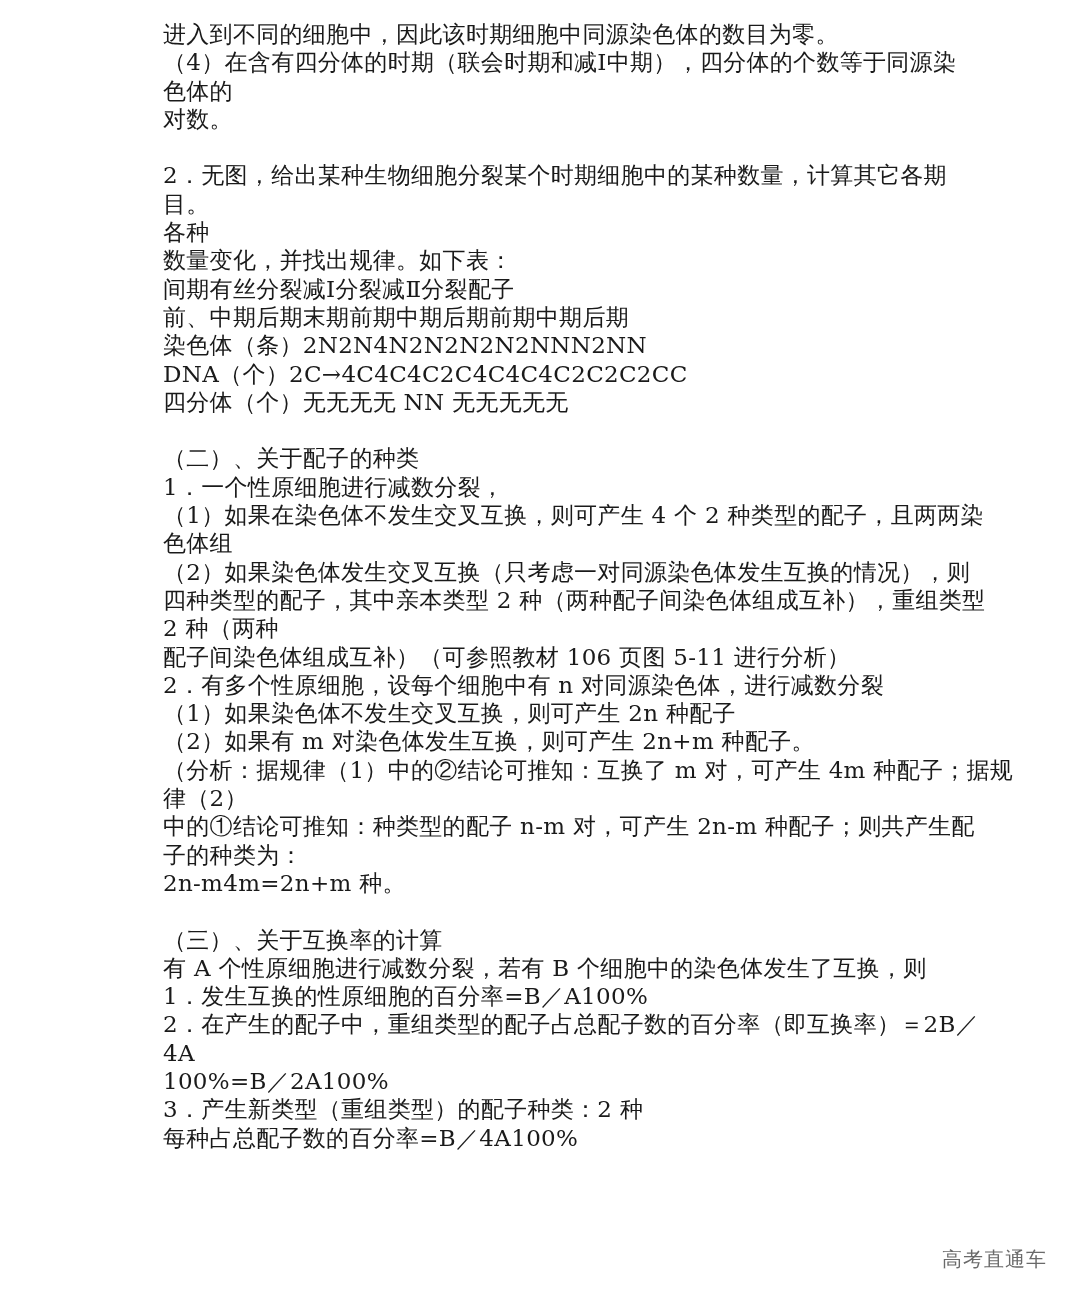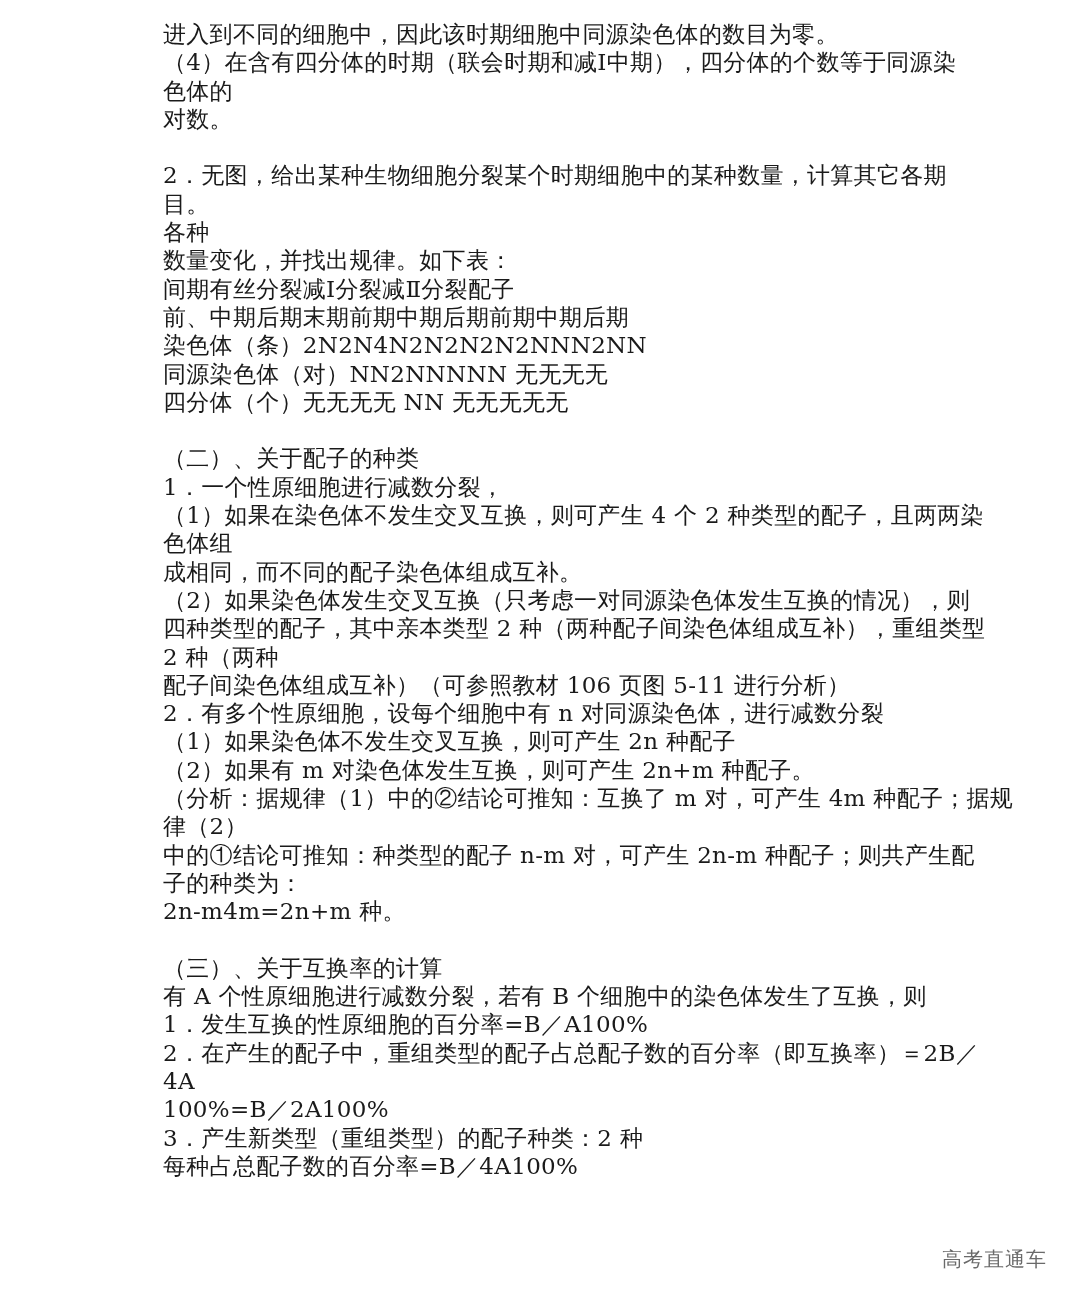--- a/index.html
+++ b/index.html
@@ -50,28 +50,27 @@
   <div class="line">色体的</div>
   <div class="line">对数。</div>
   <div class="blank"></div>
   <div class="line">2．无图，给出某种生物细胞分裂某个时期细胞中的某种数量，计算其它各期</div>
   <div class="line">目。</div>
   <div class="line">各种</div>
   <div class="line">数量变化，并找出规律。如下表：</div>
   <div class="line">间期有丝分裂减Ⅰ分裂减Ⅱ分裂配子</div>
   <div class="line">前、中期后期末期前期中期后期前期中期后期</div>
   <div class="line">染色体（条）2N2N4N2N2N2N2NNN2NN</div>
-  <div class="line">同源染色体（对）NN2NNNNN 无无无无</div>
+  <div class="line">DNA（个）2C→4C4C4C2C4C4C4C2C2C2CC</div>
   <div class="line">四分体（个）无无无无 NN 无无无无无</div>
   <div class="blank"></div>
   <div class="line">（二）、关于配子的种类</div>
   <div class="line">1．一个性原细胞进行减数分裂，</div>
   <div class="line">（1）如果在染色体不发生交叉互换，则可产生 4 个 2 种类型的配子，且两两染</div>
   <div class="line">色体组</div>
-  <div class="line">成相同，而不同的配子染色体组成互补。</div>
   <div class="line">（2）如果染色体发生交叉互换（只考虑一对同源染色体发生互换的情况），则</div>
   <div class="line">四种类型的配子，其中亲本类型 2 种（两种配子间染色体组成互补），重组类型</div>
   <div class="line">2 种（两种</div>
   <div class="line">配子间染色体组成互补）（可参照教材 106 页图 5-11 进行分析）</div>
   <div class="line">2．有多个性原细胞，设每个细胞中有 n 对同源染色体，进行减数分裂</div>
   <div class="line">（1）如果染色体不发生交叉互换，则可产生 2n 种配子</div>
   <div class="line">（2）如果有 m 对染色体发生互换，则可产生 2n+m 种配子。</div>
   <div class="line">（分析：据规律（1）中的②结论可推知：互换了 m 对，可产生 4m 种配子；据规</div>
   <div class="line">律（2）</div>
   <div class="line">中的①结论可推知：种类型的配子 n-m 对，可产生 2n-m 种配子；则共产生配</div>

